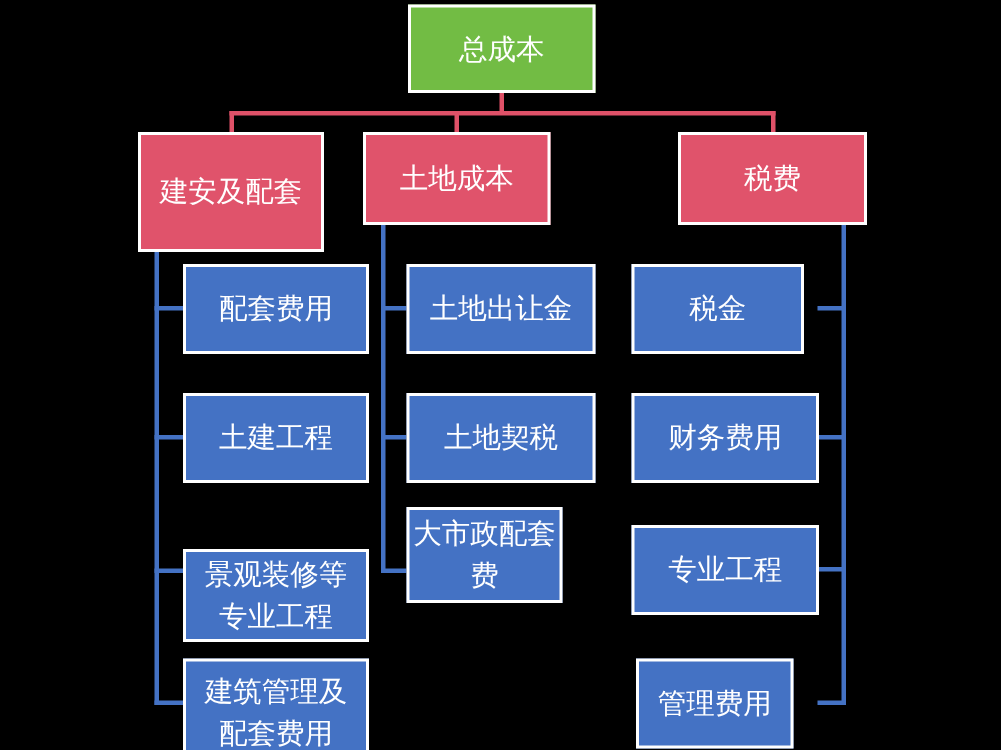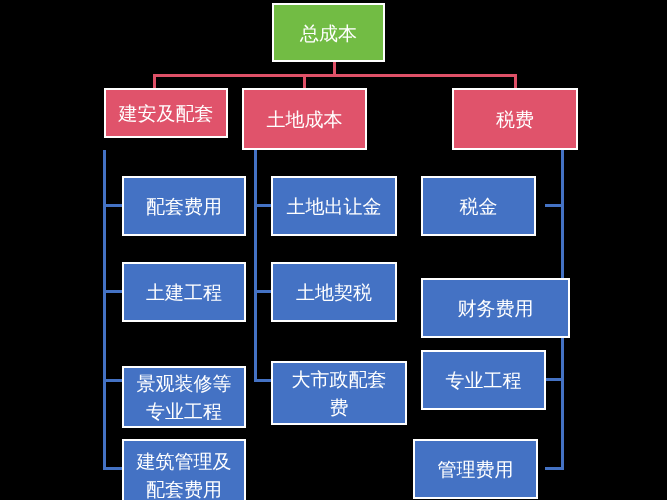--- a/index.html
+++ b/index.html
@@ -60,25 +60,25 @@
   <div class="conn blue" style="left:254px;top:204px;width:17px;height:3px"></div>
   <div class="conn blue" style="left:254px;top:290px;width:17px;height:3px"></div>
   <div class="conn blue" style="left:254px;top:379px;width:17px;height:3px"></div>
 
   <div class="conn blue" style="left:561px;top:150px;width:3px;height:320px"></div>
   <div class="conn blue" style="left:545px;top:204px;width:17px;height:3px"></div>
   <div class="conn blue" style="left:545px;top:290px;width:17px;height:3px"></div>
   <div class="conn blue" style="left:545px;top:378px;width:17px;height:3px"></div>
   <div class="conn blue" style="left:545px;top:467px;width:17px;height:3px"></div>
 
-  <div class="box root" style="left:272px;top:3px;width:113px;height:59px">
+  <div class="box root" style="left:272px;top:3px;width:125px;height:59px">
     <span>总成本</span>
   </div>
 
-  <div class="box branch" style="left:104px;top:88px;width:124px;height:50px">
+  <div class="box branch" style="left:92px;top:88px;width:124px;height:80px">
     <span>建安及配套</span>
   </div>
   <div class="box branch" style="left:242px;top:88px;width:125px;height:62px">
     <span>土地成本</span>
   </div>
   <div class="box branch" style="left:452px;top:88px;width:126px;height:62px">
     <span>税费</span>
   </div>
 
   <div class="box leaf" style="left:122px;top:176px;width:124px;height:60px">
@@ -95,31 +95,31 @@
     <span>建筑管理及
 配套费用</span>
   </div>
 
   <div class="box leaf" style="left:271px;top:176px;width:126px;height:60px">
     <span>土地出让金</span>
   </div>
   <div class="box leaf" style="left:271px;top:262px;width:126px;height:60px">
     <span>土地契税</span>
   </div>
-  <div class="box leaf" style="left:271px;top:361px;width:136px;height:64px">
+  <div class="box leaf" style="left:271px;top:338px;width:104px;height:64px">
     <span>大市政配套
 费</span>
   </div>
 
   <div class="box leaf" style="left:421px;top:176px;width:115px;height:60px">
     <span>税金</span>
   </div>
-  <div class="box leaf" style="left:421px;top:278px;width:149px;height:60px">
+  <div class="box leaf" style="left:421px;top:262px;width:125px;height:60px">
     <span>财务费用</span>
   </div>
   <div class="box leaf" style="left:421px;top:350px;width:125px;height:60px">
     <span>专业工程</span>
   </div>
-  <div class="box leaf" style="left:413px;top:439px;width:125px;height:60px">
+  <div class="box leaf" style="left:424px;top:439px;width:105px;height:60px">
     <span>管理费用</span>
   </div>
 
 </div>
 
 </body></html>

